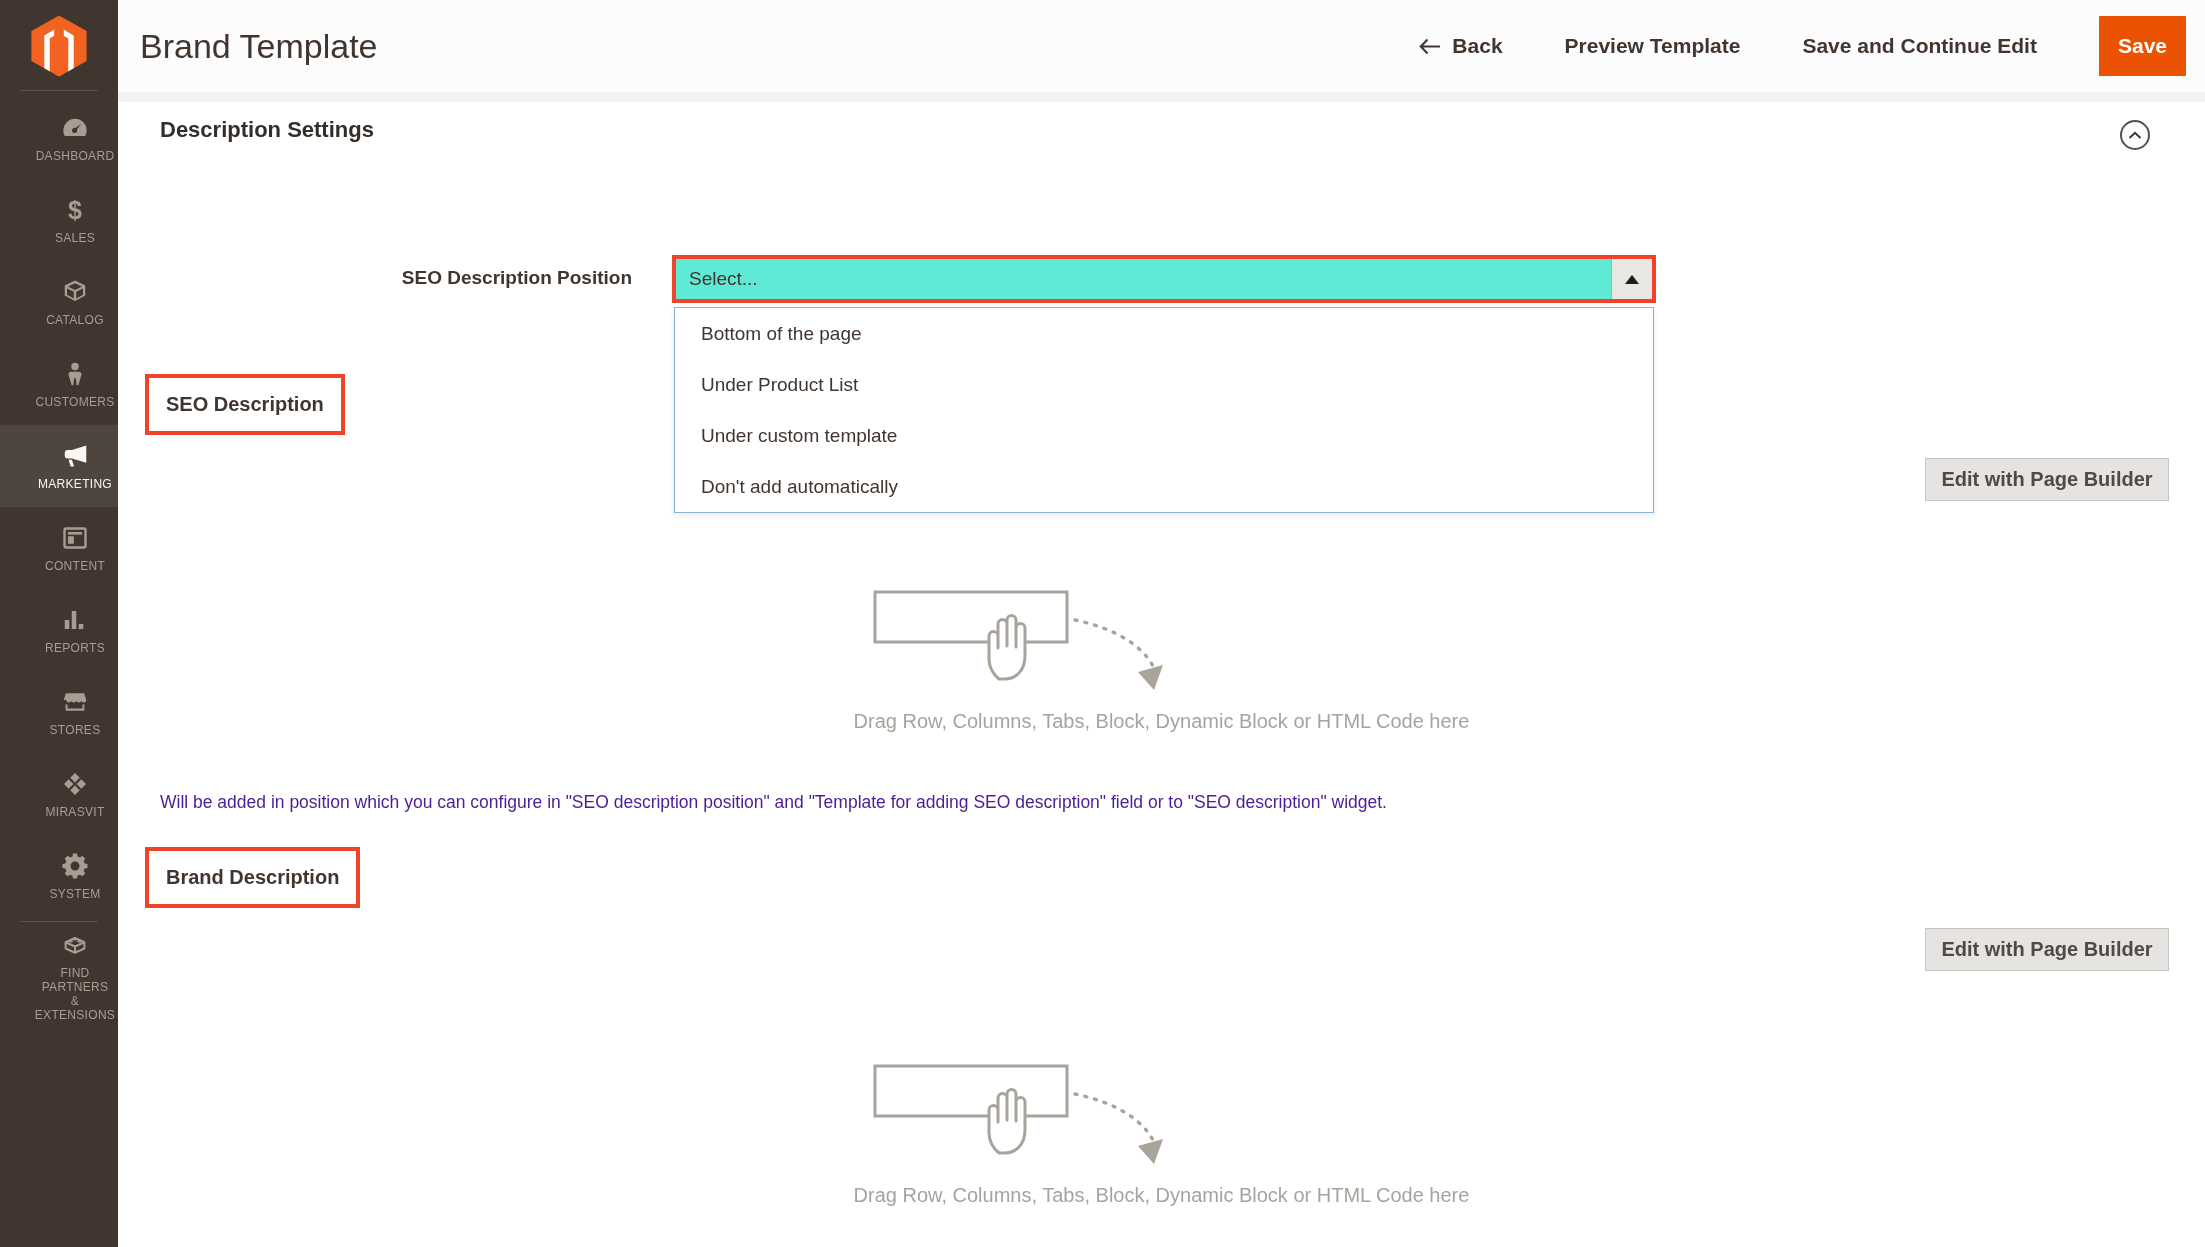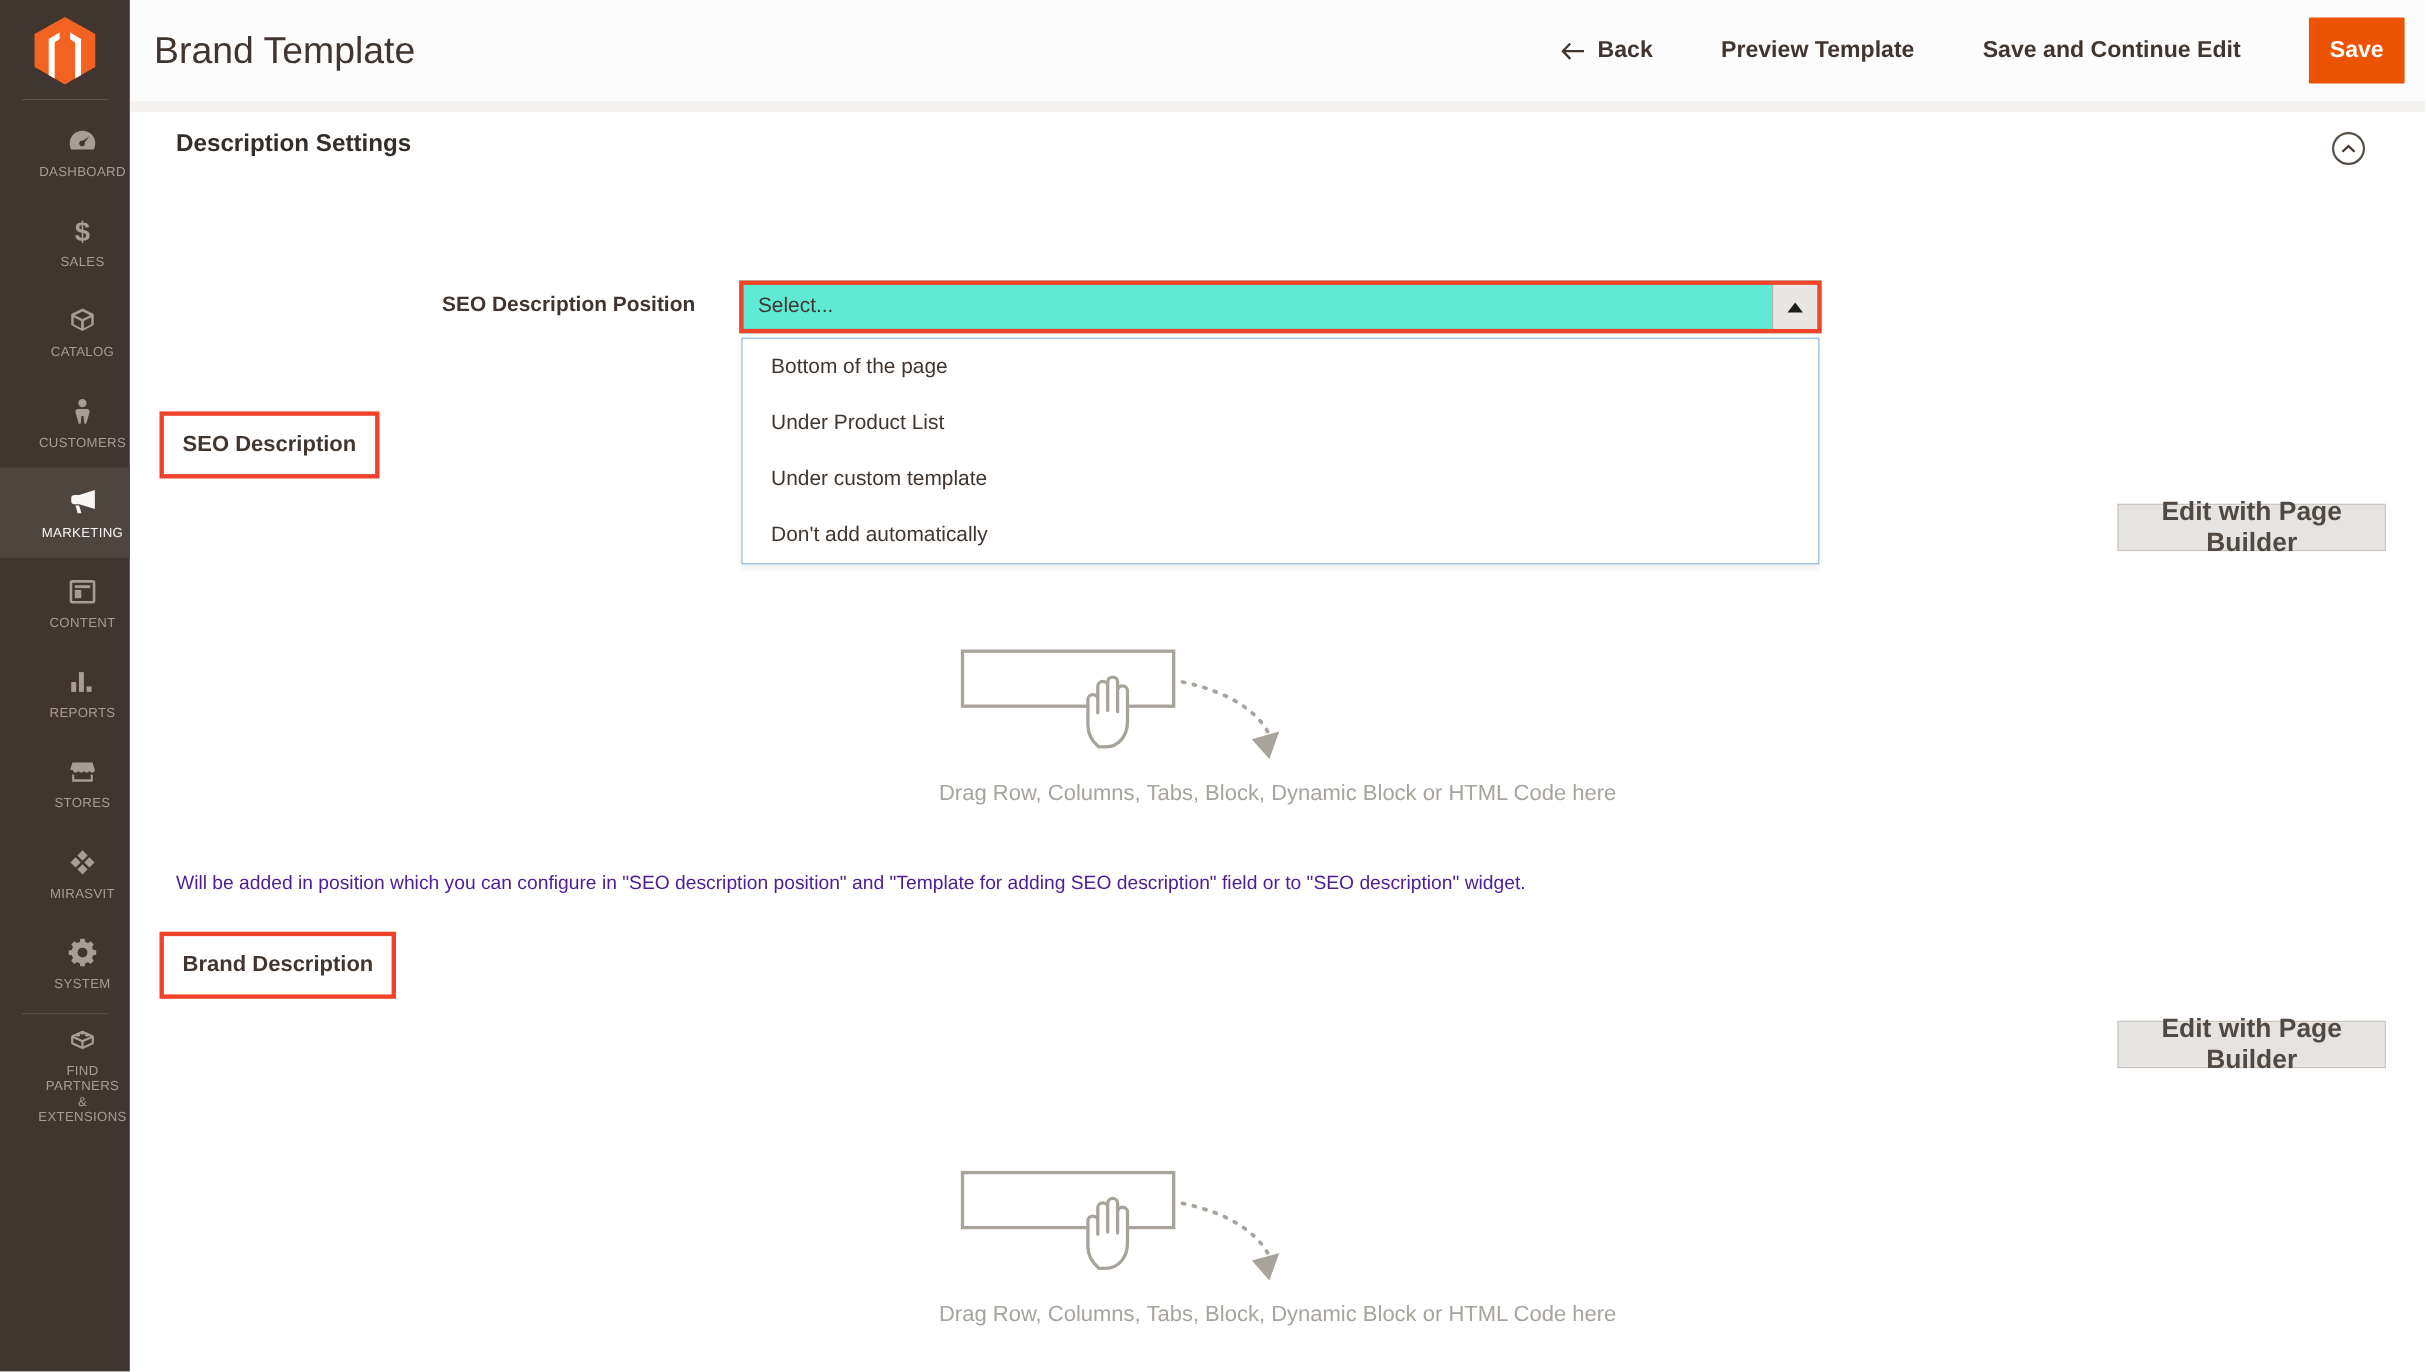--- a/index.html
+++ b/index.html
@@ -53,21 +53,21 @@
 
   
   .anno-box{position:absolute;border:4px solid #f0432a;background:#fff;padding:15px 17px;
             font-size:20px;font-weight:700;color:#41362f;box-sizing:border-box;}
   .anno-seo{left:145px;top:374px;}
   .anno-brand{left:145px;top:847px;}
 
   
   .pb-btn{position:absolute;left:1925px;width:244px;height:43px;background:#e6e4e2;
           border:1px solid #c9c4be;box-sizing:border-box;display:flex;align-items:center;justify-content:center;
-          font-size:24px;font-weight:700;color:#514943;cursor:pointer;}
+          font-size:20px;font-weight:700;color:#514943;cursor:pointer;}
   .pb-btn-1{top:458px;}
   .pb-btn-2{top:928px;}
   .drag-art{position:absolute;left:866px;width:310px;height:120px;}
   .drag-art-1{top:584px;}
   .drag-art-2{top:1058px;}
   .drag-hint{position:absolute;left:118px;right:0;text-align:center;font-size:20px;color:#a7a39d;}
   .drag-hint-1{top:710px;}
   .drag-hint-2{top:1184px;}
 
   .note{position:absolute;left:160px;top:792px;font-size:17.5px;color:#4c1d95;}

